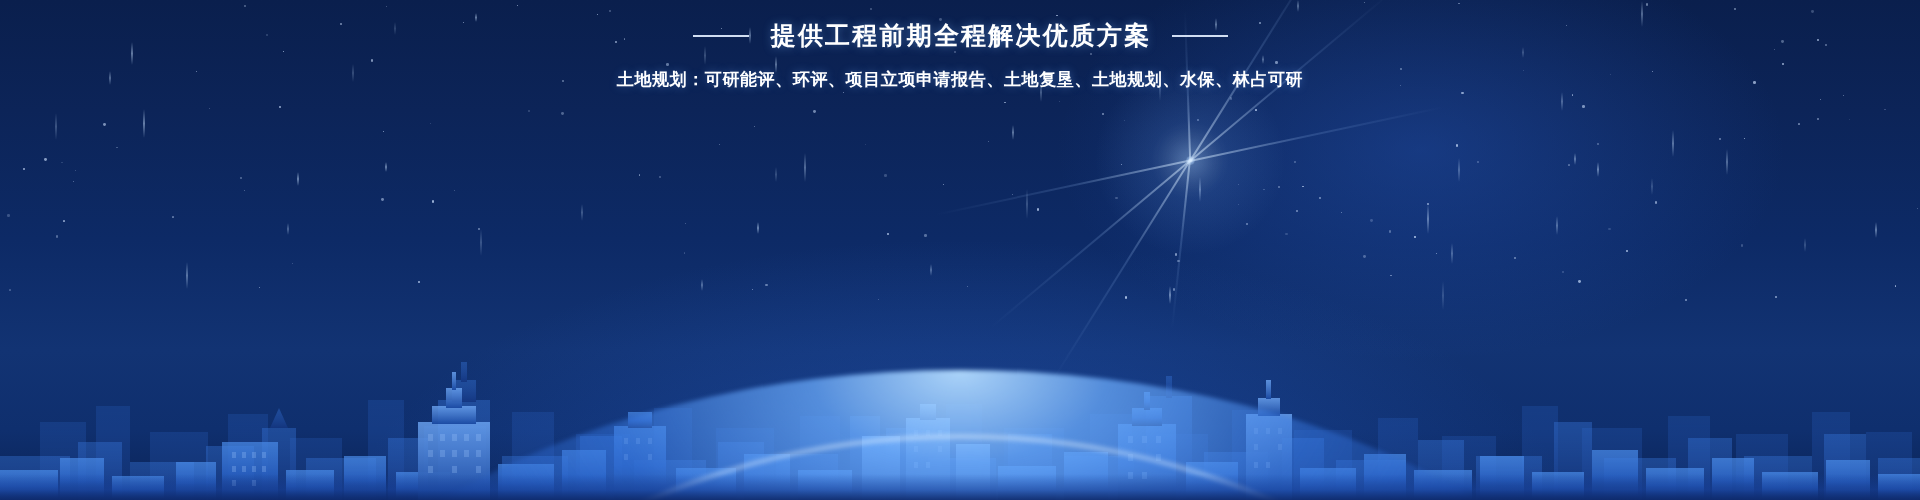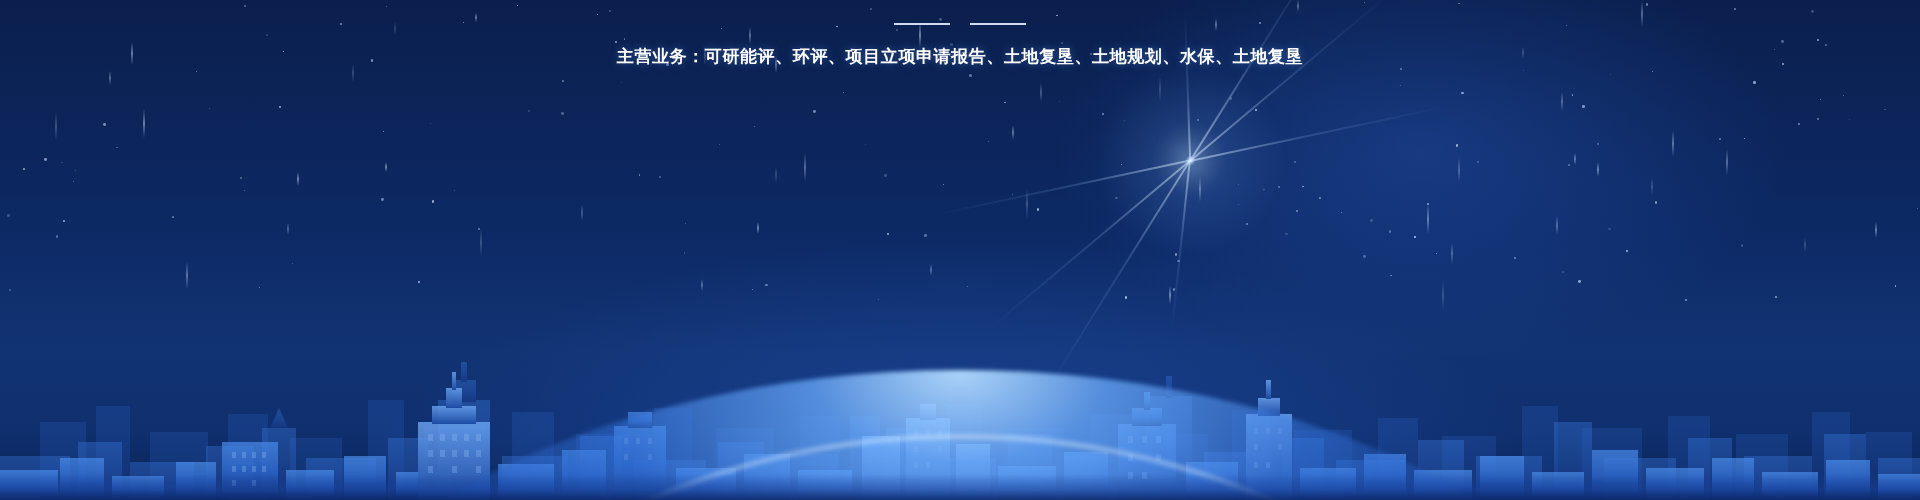--- a/index.html
+++ b/index.html
@@ -619,18 +619,19 @@
   </svg>
 
   <div class="horizon"></div>
   <div class="horizon-line"></div>
   <div class="ground"></div>
 
   <div class="content">
 
     <div class="subtitle-row">
       <span class="dash"></span>
+      <span class="subtitle">提供工程前期全程解决优质方案</span>
       <span class="dash"></span>
     </div>
 
-    <div class="services">主营业务：可研能评、环评、项目立项申请报告、土地复垦、土地规划、水保、土地复垦</div>
+    <div class="services">土地规划：可研能评、环评、项目立项申请报告、土地复垦、土地规划、水保、林占可研</div>
   </div>
 </div>
 
 </body></html>

